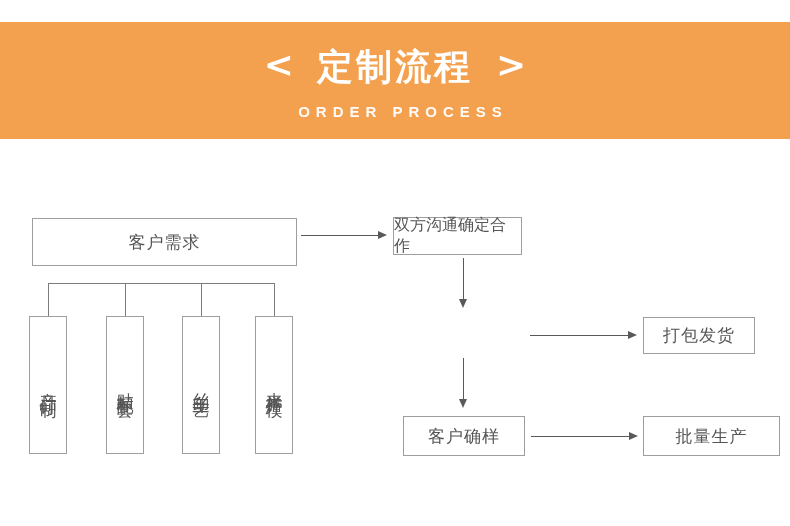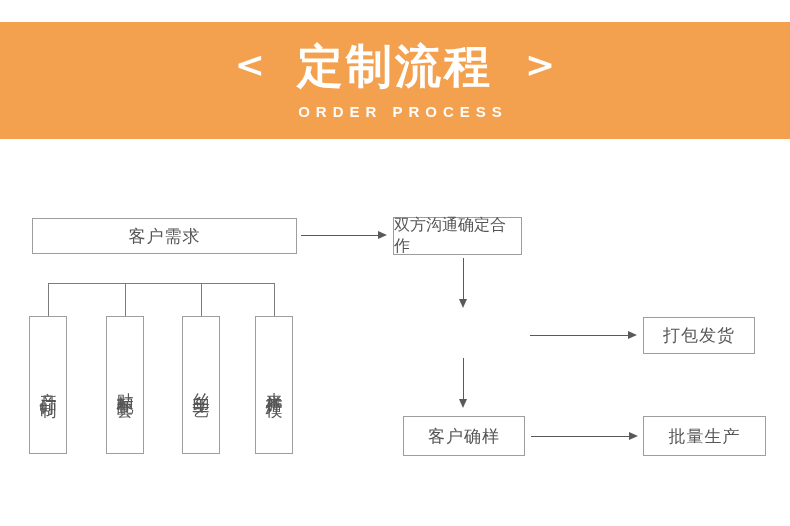--- a/index.html
+++ b/index.html
@@ -10,22 +10,22 @@
   
   .banner{
     position:absolute;left:0;top:22px;width:790px;height:117px;
     background:#F3A04F;color:#ffffff;text-align:center;
   }
   .title-row{
     display:flex;align-items:center;justify-content:center;
     gap:16px;margin-top:16px;height:56px;
   }
   .banner-title{
-    margin:16px;font-family:"DejaVu Serif", serif;font-weight:700;
-    font-size:46px;line-height:1;letter-spacing:3px;color:#ffffff;
+    margin:7px;font-family:"DejaVu Serif", serif;font-weight:700;
+    font-size:36px;line-height:1;letter-spacing:3px;color:#ffffff;
   }
   .decor{
     font-family:"DejaVu Serif", serif;font-size:36px;font-weight:700;line-height:1;
     color:#ffffff;transform:translateY(-2px);
   }
   .banner-subtitle{
     margin-top:9px;font-size:15px;font-weight:600;letter-spacing:6px;
     color:rgba(255,255,255,0.96);
     margin-left:16px;
   }
@@ -63,21 +63,21 @@
     <div class="title-row">
       <span class="decor">&lt;</span>
       <h1 class="banner-title">定制流程</h1>
       <span class="decor">&gt;</span>
     </div>
     <div class="banner-subtitle">ORDER PROCESS</div>
   </div>
 
   <div class="flow">
 
-    <div class="node" style="left:32px;top:218px;width:265px;height:36px;text-align:right;">客户需求</div>
+    <div class="node" style="left:32px;top:218px;width:265px;height:48px;text-align:right;">客户需求</div>
 
     <div class="arrow-h" style="left:301px;top:235px;width:78px;"></div>
 
     <div class="node small" style="left:393px;top:217px;width:129px;height:38px;">双方沟通确定合作</div>
 
     <div class="line-h" style="left:48px;top:283px;width:227px;"></div>
     <div class="line-v" style="left:48px;top:283px;height:33px;"></div>
     <div class="line-v" style="left:125px;top:283px;height:33px;"></div>
     <div class="line-v" style="left:201px;top:283px;height:33px;"></div>
     <div class="line-v" style="left:274px;top:283px;height:33px;"></div>
@@ -93,16 +93,16 @@
     <div class="arrow-h" style="left:530px;top:335px;width:99px;"></div>
 
     <div class="node" style="left:643px;top:317px;width:112px;height:37px;">打包发货</div>
 
     <div class="arrow-v" style="left:463px;top:358px;height:42px;"></div>
 
     <div class="node" style="left:403px;top:416px;width:122px;height:40px;">客户确样</div>
 
     <div class="arrow-h" style="left:531px;top:436px;width:99px;"></div>
 
-    <div class="node" style="left:643px;top:416px;width:123px;height:40px;">批量生产</div>
+    <div class="node" style="left:643px;top:416px;width:137px;height:40px;">批量生产</div>
 
   </div>
 </div>
 
 </body></html>

